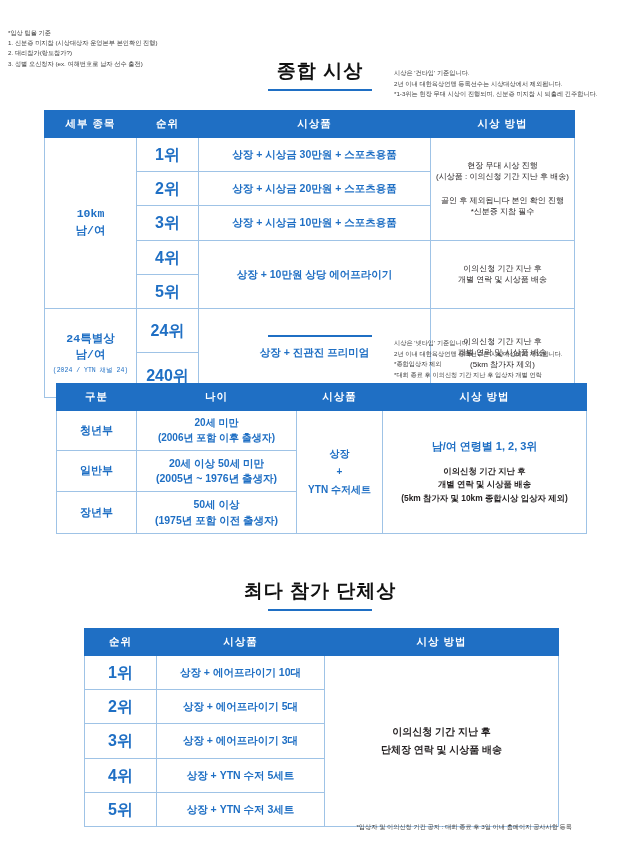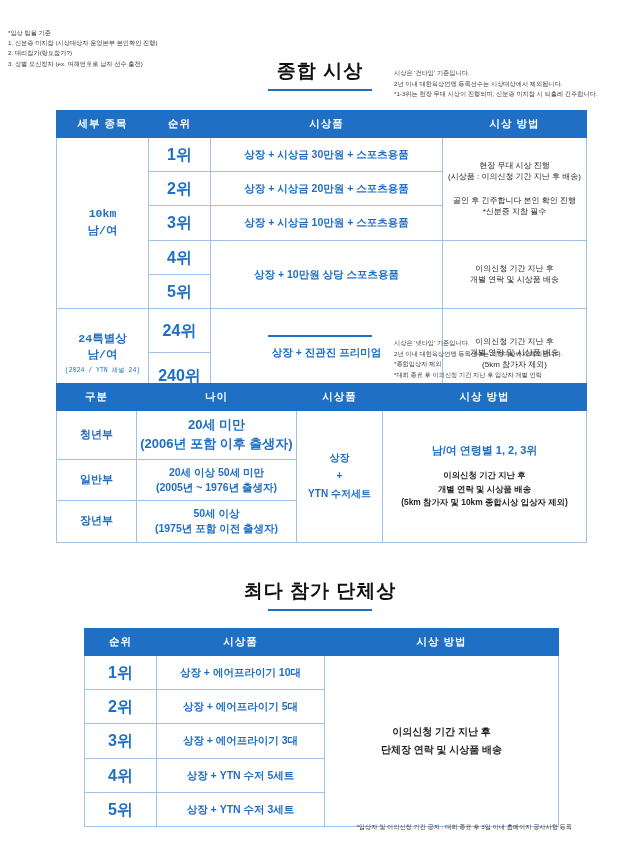--- a/index.html
+++ b/index.html
@@ -119,21 +119,21 @@
   }
   .method {
     color: #231f20;
     font-size: 8px;
     line-height: 1.7;
   }
 
   
   #table-comprehensive {
     position: absolute;
-    left: 56px;
+    left: 44px;
     top: 110px;
     width: 530px;
   }
   
   #table-age {
     position: absolute;
     left: 56px;
     top: 383px;
     width: 530px;
     padding-left: 20px;
@@ -196,34 +196,34 @@
     </thead>
     <tbody>
       <tr style="height:28px">
         <td class="cat" rowspan="5" style="white-space:pre-line">10km
 남/여</td>
         <td class="rank">1위</td>
         <td class="prize">상장 + 시상금 30만원 + 스포츠용품</td>
         <td class="method" rowspan="3" style="white-space:pre-line">현장 무대 시상 진행
 (시상품 : 이의신청 기간 지난 후 배송)
 
-골인 후 긴주합니다 본인 확인 진행
+골인 후 제외됩니다 본인 확인 진행
 *신분증 지참 필수</td>
       </tr>
       <tr style="height:28px">
         <td class="rank">2위</td>
         <td class="prize">상장 + 시상금 20만원 + 스포츠용품</td>
       </tr>
       <tr style="height:28px">
         <td class="rank">3위</td>
         <td class="prize">상장 + 시상금 10만원 + 스포츠용품</td>
       </tr>
       <tr style="height:28px">
         <td class="rank">4위</td>
-        <td class="prize" rowspan="2">상장 + 10만원 상당 스포츠용품</td>
+        <td class="prize" rowspan="2">상장 + 10만원 상당 에어프라이기</td>
         <td class="method" rowspan="2" style="white-space:pre-line">이의신청 기간 지난 후
 개별 연락 및 시상품 배송</td>
       </tr>
       <tr style="height:28px">
         <td class="rank">5위</td>
       </tr>
       <tr style="height:30px">
         <td class="cat" rowspan="2" style="white-space:pre-line">
           <span>24특별상
 남/여</span>
@@ -260,21 +260,21 @@
       <tr>
         <th>구분</th>
         <th>나이</th>
         <th>시상품</th>
         <th>시상 방법</th>
       </tr>
     </thead>
     <tbody>
       <tr style="height:38px">
         <td class="blue-strong">청년부</td>
-        <td class="blue" style="white-space:pre-line; font-size:13px">20세 미만
+        <td class="blue" style="white-space:pre-line; font-size:10px">20세 미만
 (2006년 포함 이후 출생자)</td>
         <td class="blue" rowspan="3" style="white-space:pre-line; font-size:10px; line-height:1.8">상장
 +
 YTN 수저세트</td>
         <td rowspan="3">
           <div class="blue" style="font-size:11px; margin-bottom:10px">남/여 연령별 1, 2, 3위</div>
           <div class="dark" style="white-space:pre-line; font-weight:bold">이의신청 기간 지난 후
 개별 연락 및 시상품 배송
 (5km 참가자 및 10km 종합시상 입상자 제외)</div>
         </td>

